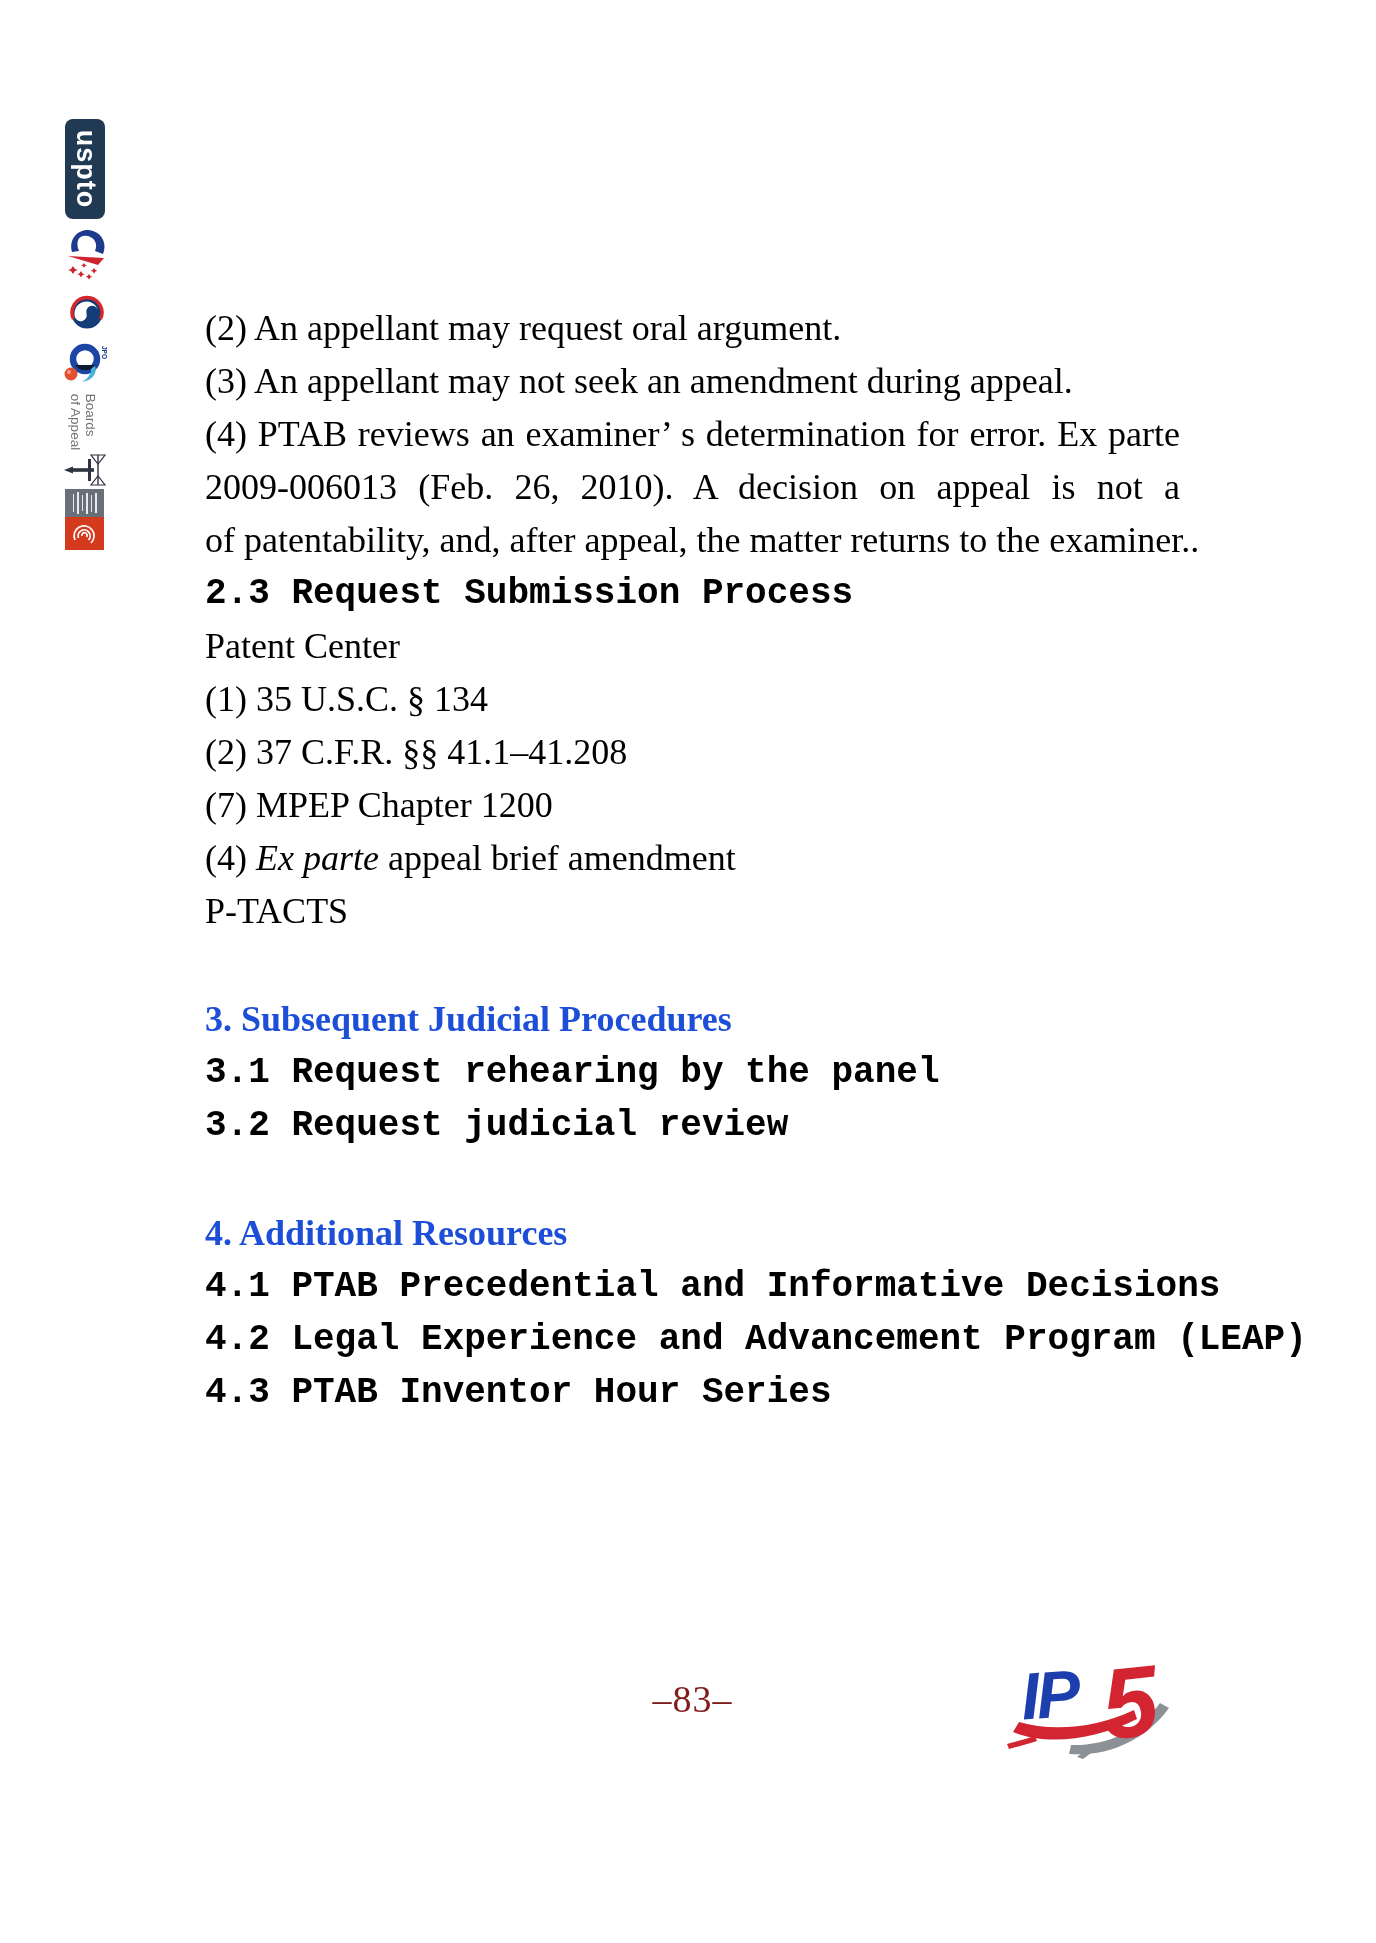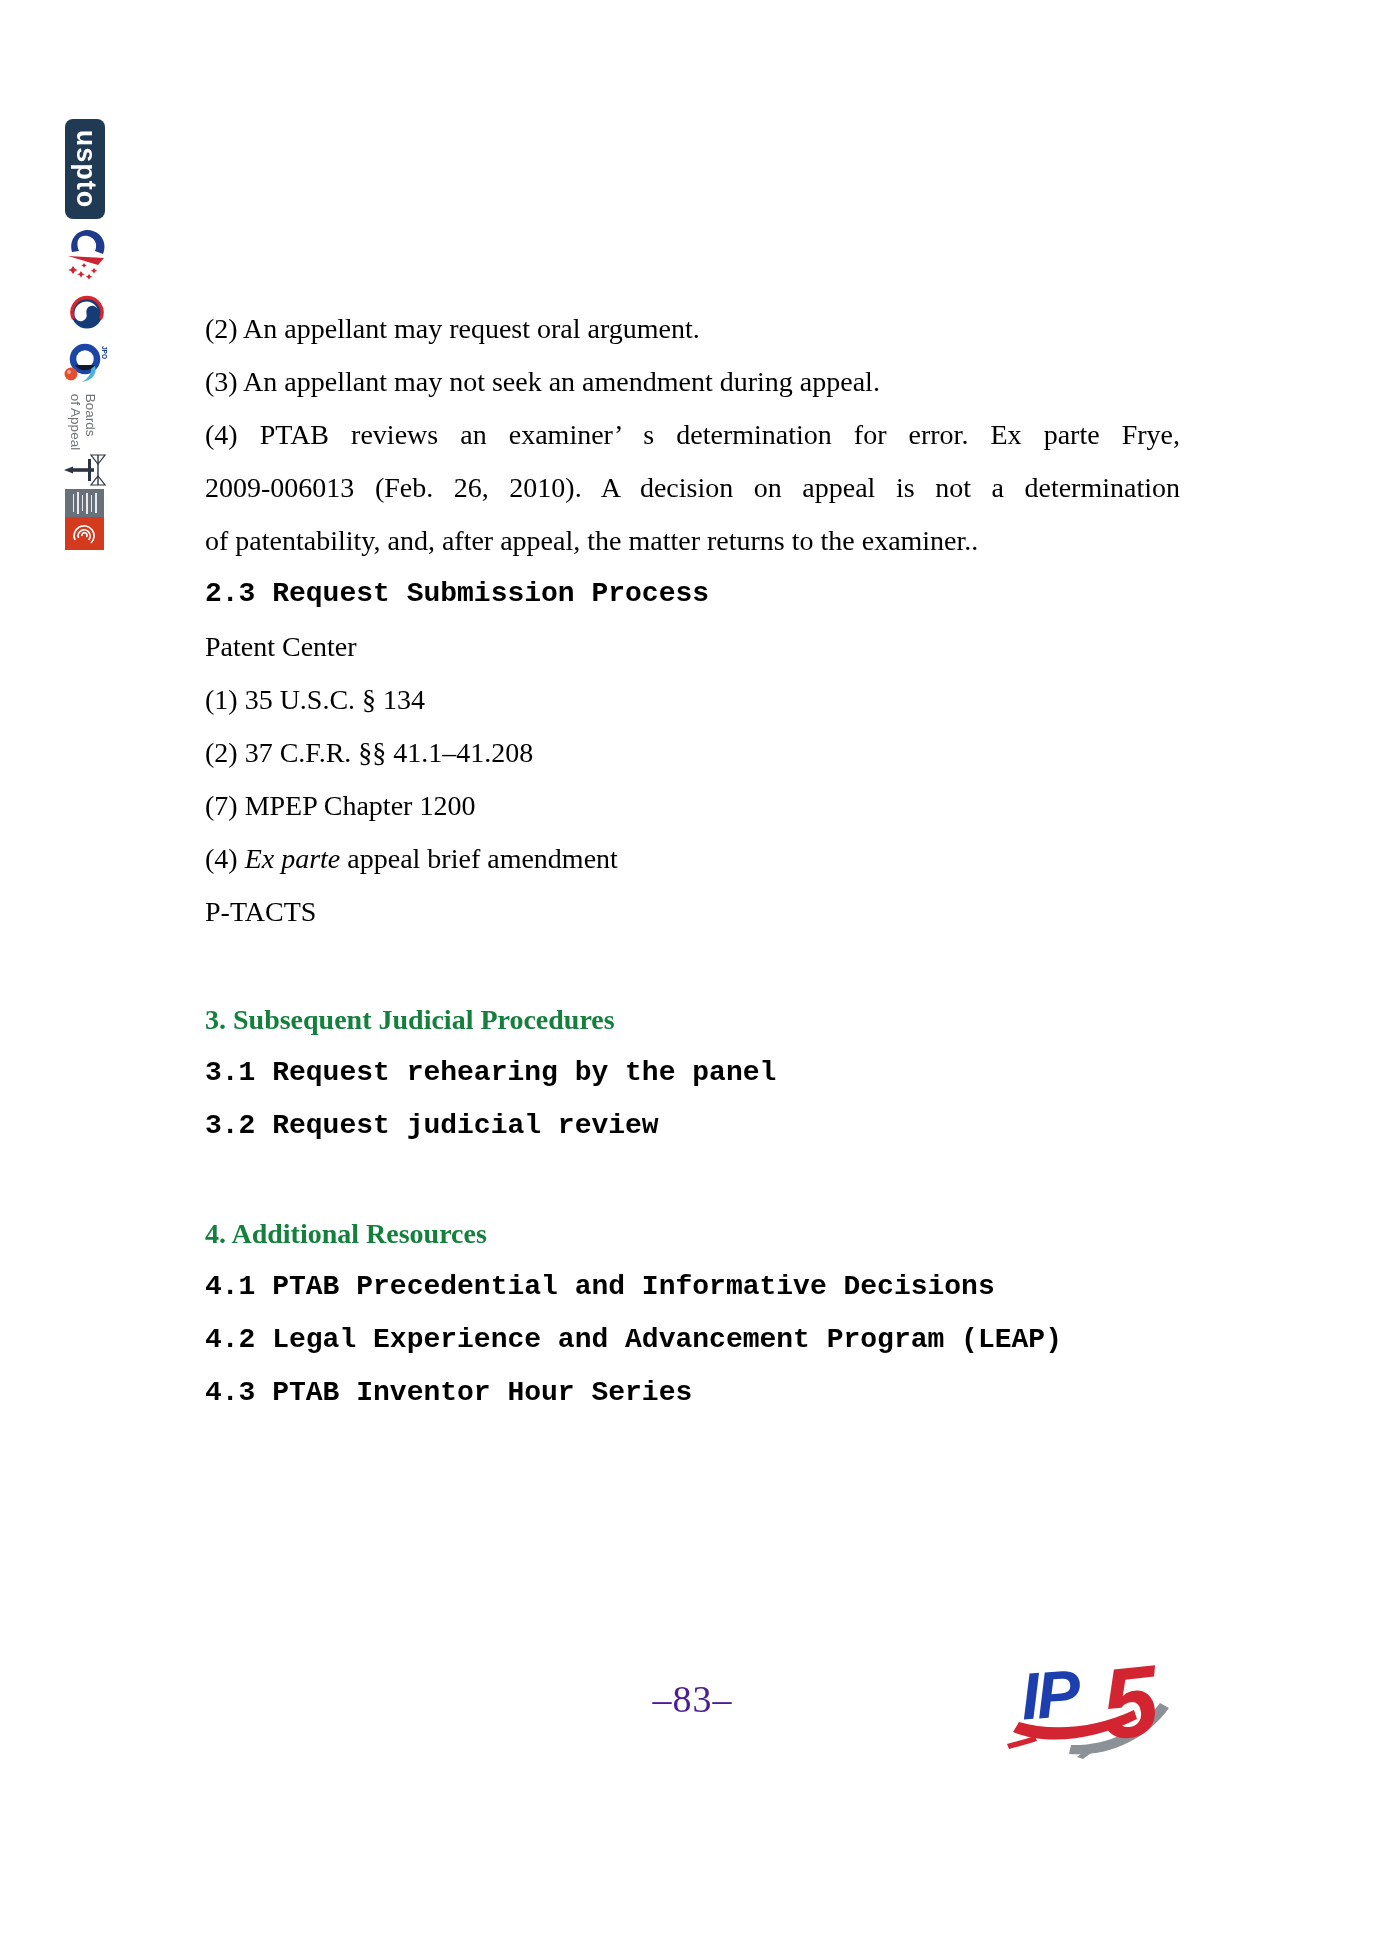--- a/index.html
+++ b/index.html
@@ -19,31 +19,31 @@
   .boa-text{position:absolute;left:50%;top:50%;transform:translate(-50%,-50%) rotate(90deg);
             white-space:nowrap;font-family:"Liberation Sans",sans-serif;
             font-size:13.5px;line-height:15px;font-weight:500;color:#6f7378;}
   .epo-gray{position:absolute;left:65px;top:489px;width:39px;height:28px;background:#68707A;
             display:flex;align-items:center;justify-content:center;gap:3px;}
   .epo-gray i{display:block;width:1.5px;background:#e8eaec;}
   .epo-red{position:absolute;left:65px;top:517px;width:39px;height:33px;background:#D33A1E;}
 
   
   .content{position:absolute;left:205px;top:302px;width:975px;
-           font-size:28px;color:#000000;}
+           font-size:36px;color:#000000;}
   .line{height:53px;line-height:53px;white-space:nowrap;}
   .line.just{text-align:justify;text-align-last:justify;white-space:normal;overflow:hidden;}
-  .line.h1{font-weight:bold;color:#15803d;}
+  .line.h1{font-weight:bold;color:#1d4ed8;}
   .line.h2{font-weight:bold;font-family:Liberation Mono, monospace;}
   .line.spacer{height:55px;}
   .it{font-style:italic;}
 
   
   .pageno{position:absolute;left:205px;top:1679px;width:975px;text-align:center;
-          font-size:38px;line-height:40px;color:#4c1d95;letter-spacing:1px;}
+          font-size:38px;line-height:40px;color:#7f1d1d;letter-spacing:1px;}
   .ip5{position:absolute;left:1007px;top:1633px;width:175px;height:135px;}
 </style>
 </head>
 <body>
 
 <div class="page">
 
   <aside class="rail">
 
     <div class="uspto-box">

